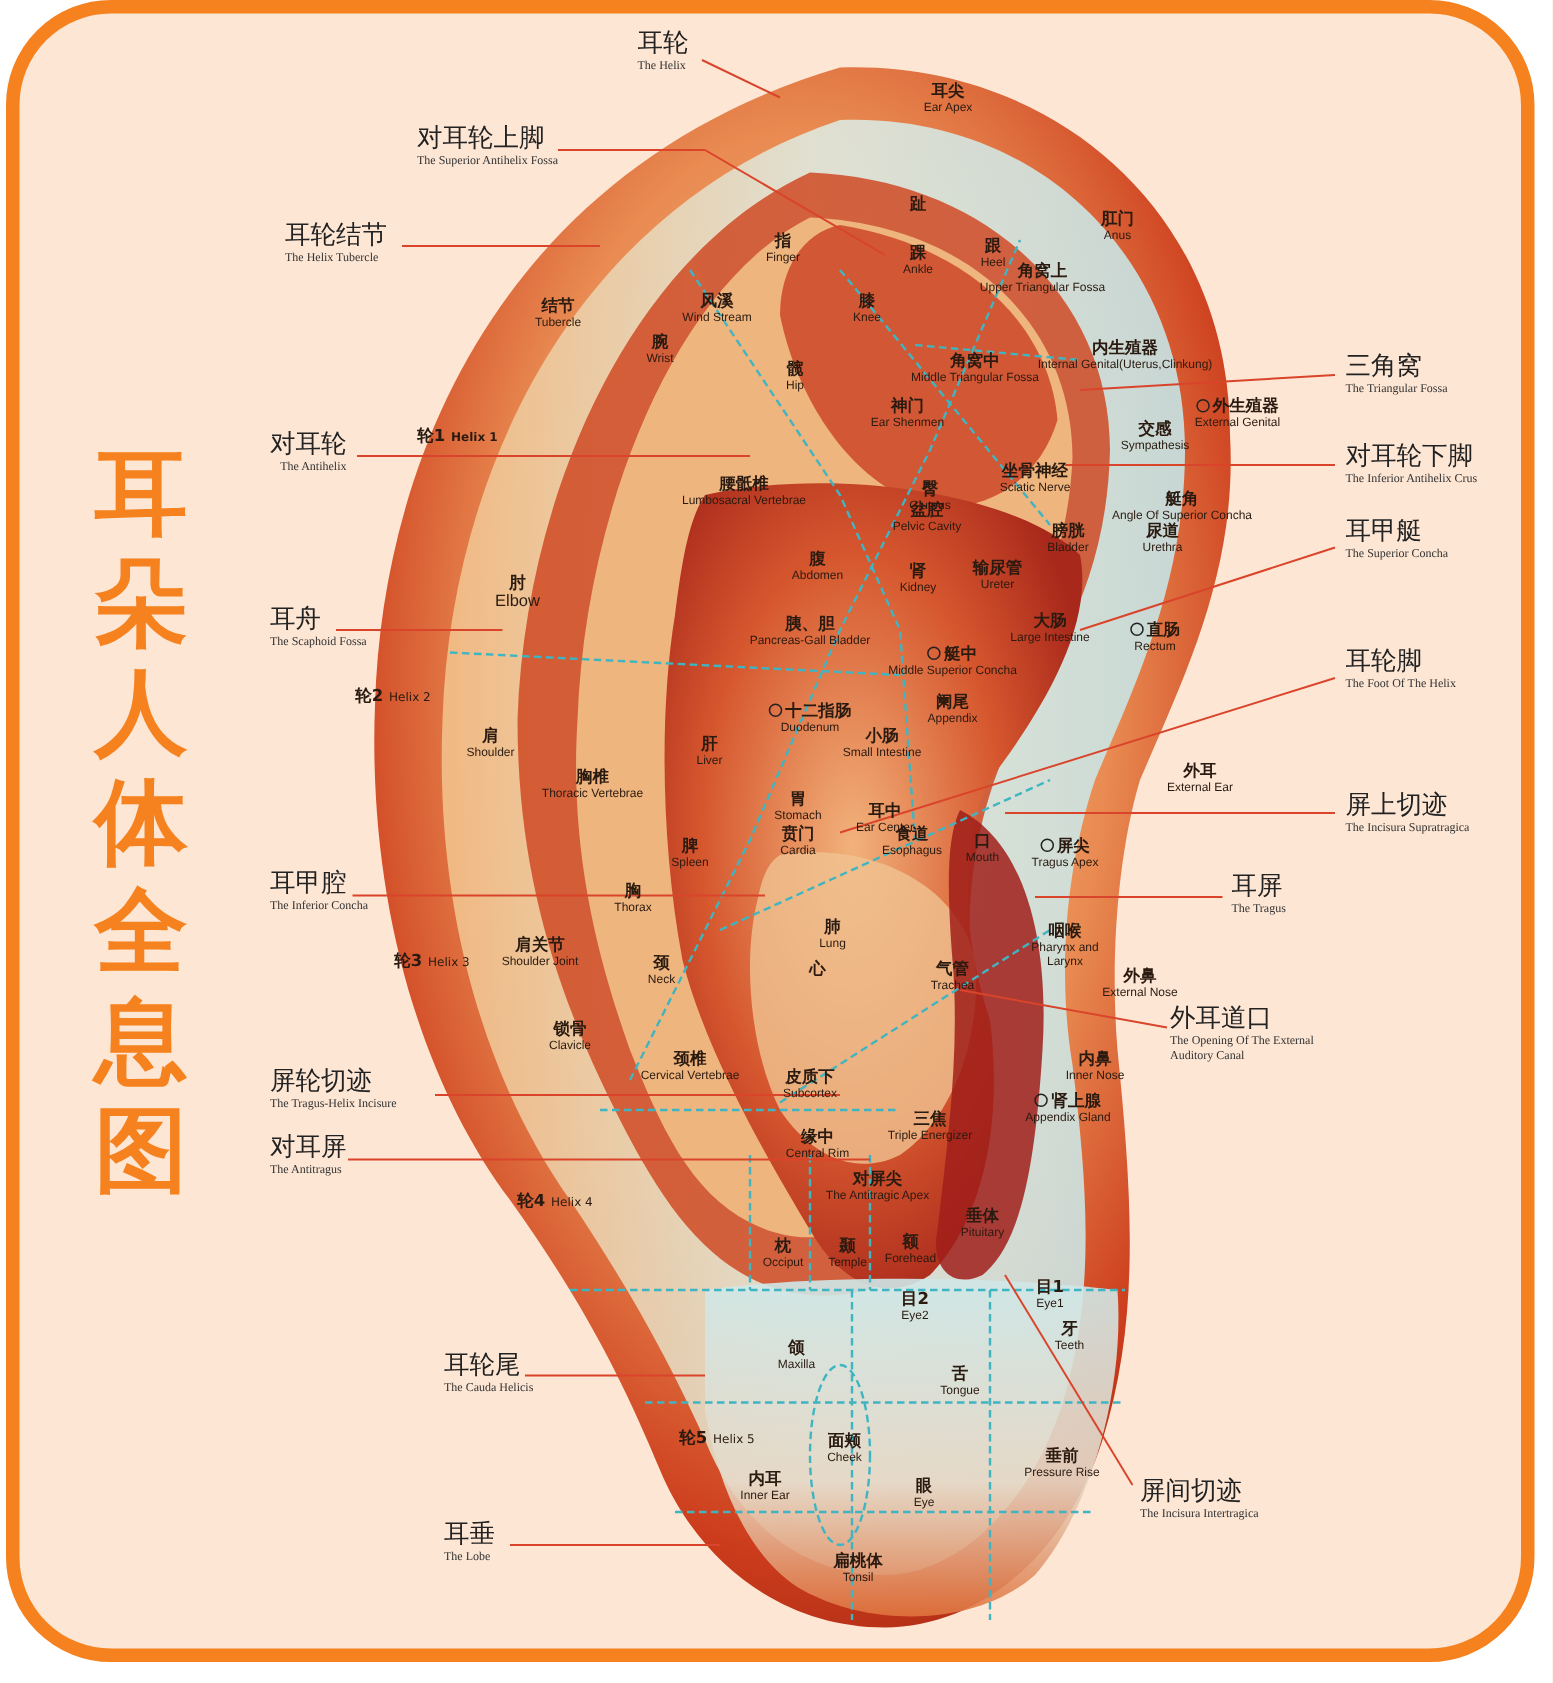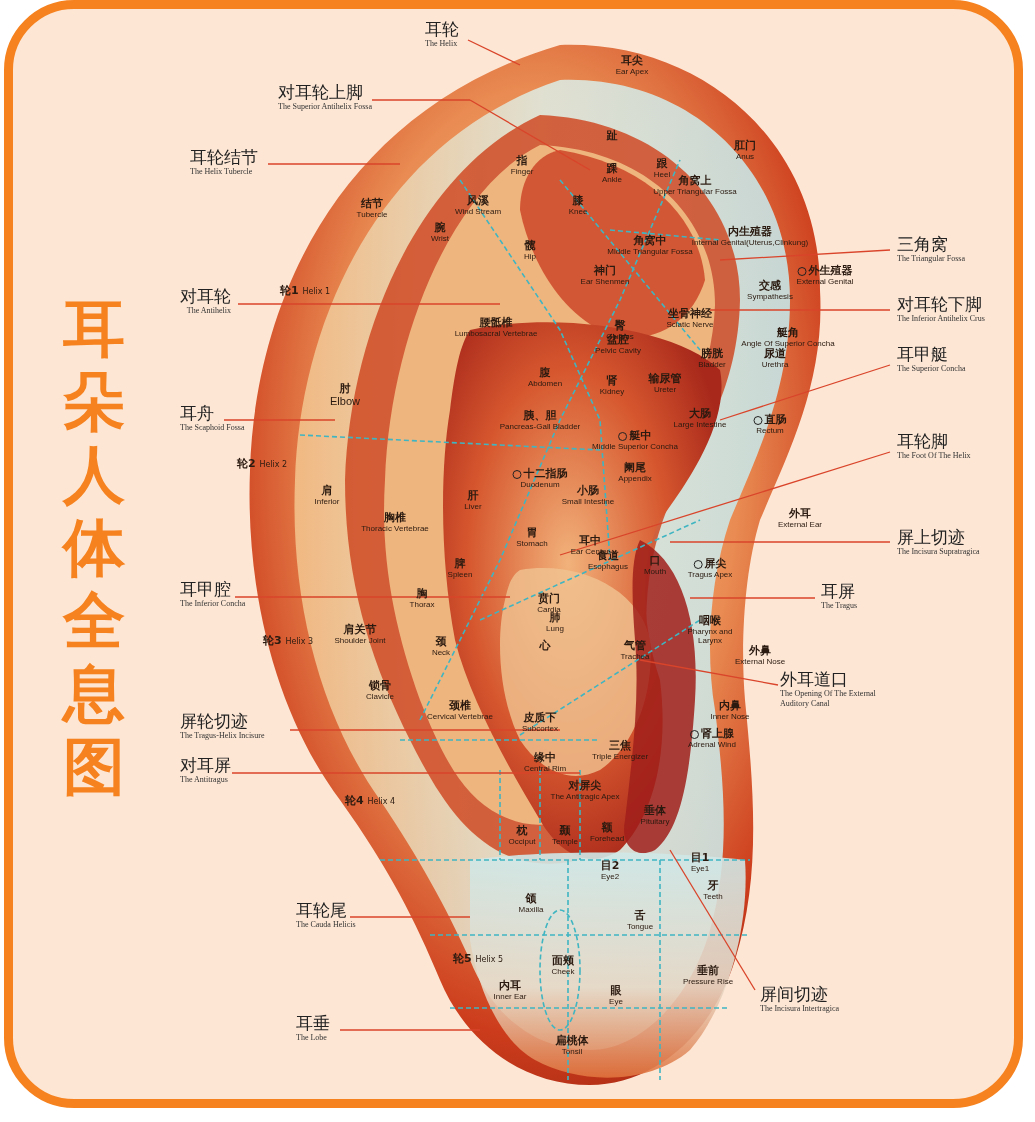--- a/index.html
+++ b/index.html
@@ -331,21 +331,21 @@
 <div class="pt" style="left:588px;top:485px;">
     <span class="zh">小肠</span>
     <span class="en">Small Intestine</span>
   </div>
 <div class="pt" style="left:473px;top:490px;">
     <span class="zh">肝</span>
     <span class="en">Liver</span>
   </div>
 <div class="pt" style="left:327px;top:485px;">
     <span class="zh">肩</span>
-    <span class="en">Inferior</span>
+    <span class="en">Shoulder</span>
   </div>
 <div class="pt" style="left:395px;top:512px;">
     <span class="zh">胸椎</span>
     <span class="en">Thoracic Vertebrae</span>
   </div>
 <div class="pt" style="left:532px;top:527px;">
     <span class="zh">胃</span>
     <span class="en">Stomach</span>
   </div>
 <div class="pt" style="left:800px;top:508px;">
@@ -353,21 +353,21 @@
     <span class="en">External Ear</span>
   </div>
 <div class="pt" style="left:590px;top:535px;">
     <span class="zh">耳中</span>
     <span class="en">Ear Center</span>
   </div>
 <div class="pt" style="left:460px;top:558px;">
     <span class="zh">脾</span>
     <span class="en">Spleen</span>
   </div>
-<div class="pt" style="left:549px;top:550px;margin-top:43px;">
+<div class="pt" style="left:532px;top:550px;">
     <span class="zh">贲门</span>
     <span class="en">Cardia</span>
   </div>
 <div class="pt" style="left:608px;top:550px;">
     <span class="zh">食道</span>
     <span class="en">Esophagus</span>
   </div>
 <div class="pt" style="left:655px;top:555px;">
     <span class="zh">口</span>
     <span class="en">Mouth</span>
@@ -422,21 +422,21 @@
 <div class="pt" style="left:730px;top:700px;">
     <span class="zh">内鼻</span>
     <span class="en">Inner Nose</span>
   </div>
 <div class="pt" style="left:620px;top:740px;">
     <span class="zh">三焦</span>
     <span class="en">Triple Energizer</span>
   </div>
 <div class="pt" style="left:712px;top:728px;">
     <span class="zh"><span class="dot"></span><span>肾上腺</span></span>
-    <span class="en">Adrenal Wind</span>
+    <span class="en">Appendix Gland</span>
   </div>
 <div class="pt" style="left:545px;top:752px;">
     <span class="zh">缘中</span>
     <span class="en">Central Rim</span>
   </div>
 <div class="pt" style="left:585px;top:780px;">
     <span class="zh">对屏尖</span>
     <span class="en">The Antitragic Apex</span>
   </div>
 <div class="pt" style="left:655px;top:805px;">
@@ -489,21 +489,21 @@
   </div>
 <div class="pt" style="left:708px;top:965px;">
     <span class="zh">垂前</span>
     <span class="en">Pressure Rise</span>
   </div>
 <div class="pt" style="left:572px;top:1035px;">
     <span class="zh">扁桃体</span>
     <span class="en">Tonsil</span>
   </div>
 <div class="pt" style="left:305px;top:285px;">
-    <span class="zh"><span>轮1</span> <span style="font-size:8px;font-weight:normal;">Helix 1</span></span>
+    <span class="zh"><span>轮1</span> <span style="font-size:8px;font-weight:bold;">Helix 1</span></span>
   </div>
 <div class="pt" style="left:262px;top:458px;">
     <span class="zh"><span>轮2</span> <span style="font-size:8px;font-weight:normal;">Helix 2</span></span>
   </div>
 <div class="pt" style="left:288px;top:635px;">
     <span class="zh"><span>轮3</span> <span style="font-size:8px;font-weight:normal;">Helix 3</span></span>
   </div>
 <div class="pt" style="left:370px;top:795px;">
     <span class="zh"><span>轮4</span> <span style="font-size:8px;font-weight:normal;">Helix 4</span></span>
   </div>

